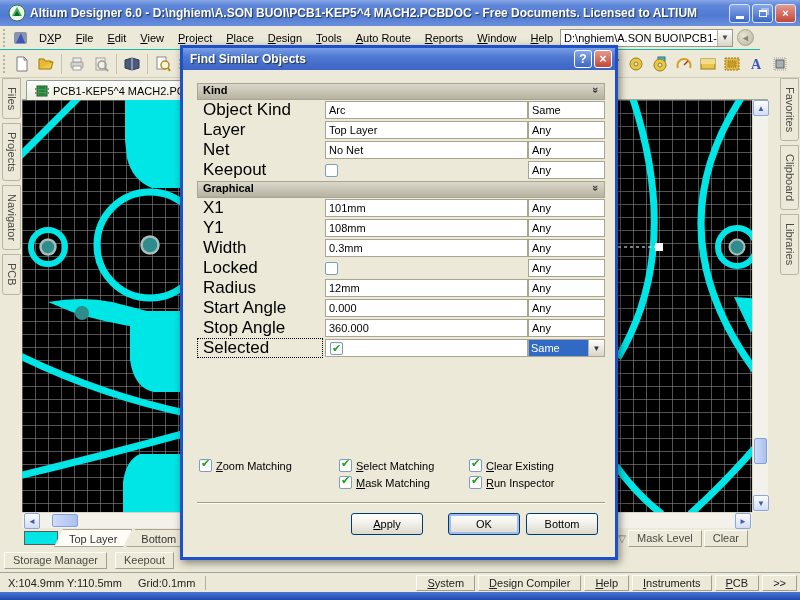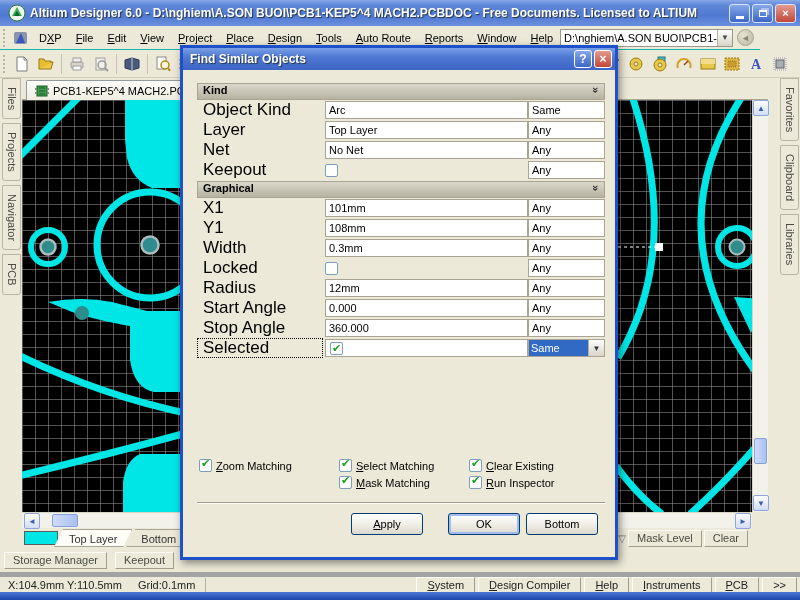--- a/index.html
+++ b/index.html
@@ -80,21 +80,21 @@
     border:1px solid; border-color:#fdfcf7 #a29e8c #a29e8c #fdfcf7; }
   .filter-ic { display:flex; align-items:center; gap:1px; height:16px; }
   .dotcol { display:flex; flex-direction:column; gap:2px; }
   .ydot { width:5px; height:5px; border-radius:50%; background:#e8d44a; border:1px solid #9a8a20; }
   .tri-r { width:0; height:0; border-left:5px solid #333; border-top:4px solid transparent; border-bottom:4px solid transparent; }
   .funnel { font-size:10px; color:#777; }
 
   
   .panelrow { position:absolute; left:0; top:548px; width:800px; height:24px; background:#ece9d8; display:flex; align-items:center; gap:8px; padding-left:4px; }
   .statusbar { position:absolute; left:0; top:572px; width:800px; height:20px; background:#ece9d8;
-    border-top:5px solid #a3a3a3; display:flex; align-items:center; font-size:11px; color:#222; }
+    border-top:1px solid #a3a3a3; display:flex; align-items:center; font-size:11px; color:#222; }
   .sfield { padding:0 8px; height:16px; line-height:16px; white-space:nowrap; }
   .sdiv { width:1px; height:14px; background:#b5b1a1; margin:0 2px; }
   .spanels { margin-left:auto; display:flex; gap:3px; padding-right:3px; }
   .spanel { height:16px; line-height:15px; font-size:11px; color:#222; padding:0 10px; background:#ece9d8;
     border:1px solid; border-color:#fdfcf7 #a29e8c #a29e8c #fdfcf7; white-space:nowrap; }
   .bottomborder { position:absolute; left:0; top:592px; width:800px; height:8px;
     background:linear-gradient(180deg,#4a77d4,#1e47ad); }
 
   
   .dialog { position:absolute; left:180px; top:45px; width:438px; height:515px; z-index:10;

